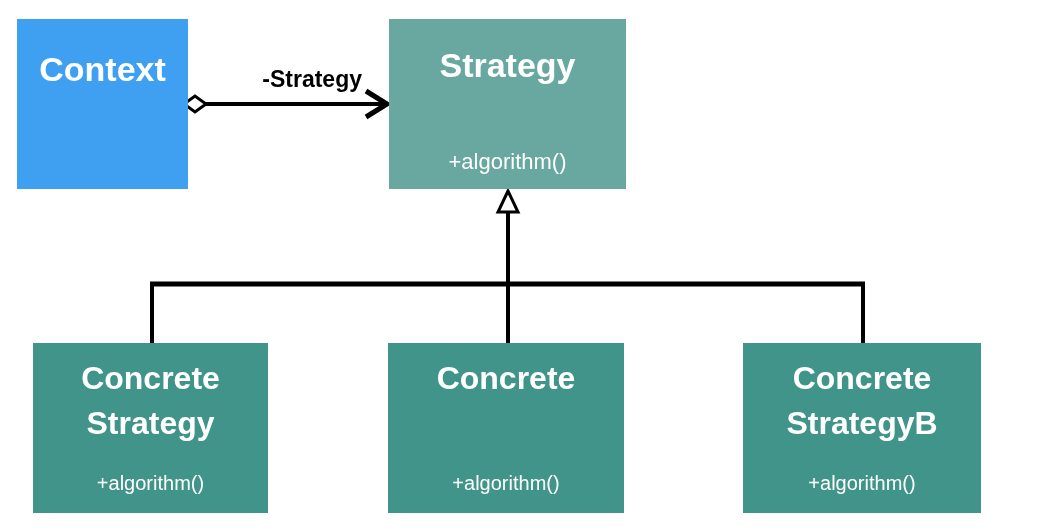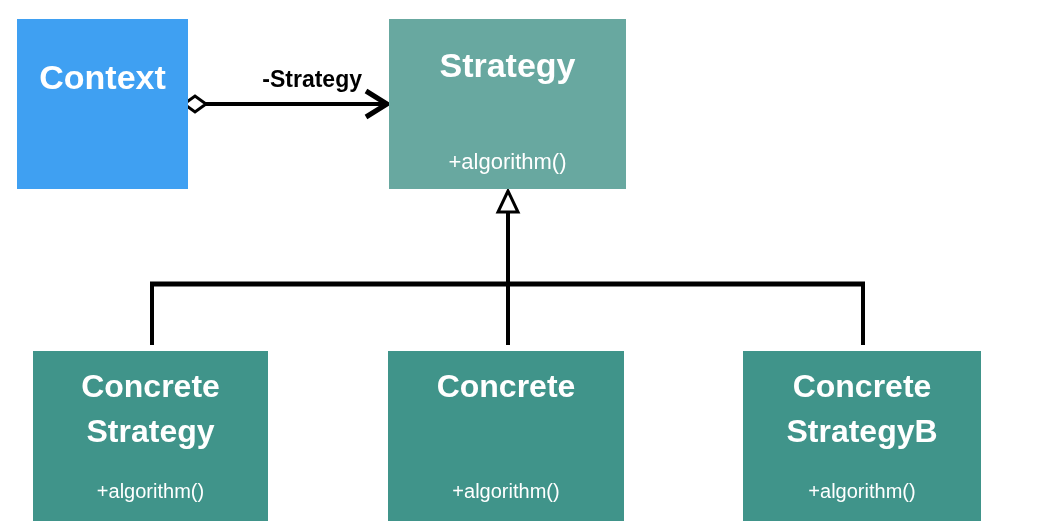--- a/index.html
+++ b/index.html
@@ -50,31 +50,30 @@
     top: 19px;
     width: 237px;
     height: 170px;
     background: var(--interface-fill, #68A8A0);
   }
   .node-concrete {
     top: 343px;
     width: 236px;
     height: 170px;
     background: var(--concrete-fill, #40948A);
-    margin-top: 8px;
   }
   .node-concrete-a { left: 33px;  width: 235px; }
   .node-concrete-b { left: 388px; width: 236px; }
   .node-concrete-c { left: 743px; width: 238px; }
 
   .node-title {
     font-size: 34px;
     font-weight: 700;
     line-height: 44px;
-    padding-top: 36px;
+    padding-top: 28px;
   }
   .node-strategy .node-title {
     padding-top: 24px;
   }
   .concrete-title {
     font-size: 32px;
     font-weight: 700;
     line-height: 45px;
     padding-top: 13px;
   }

